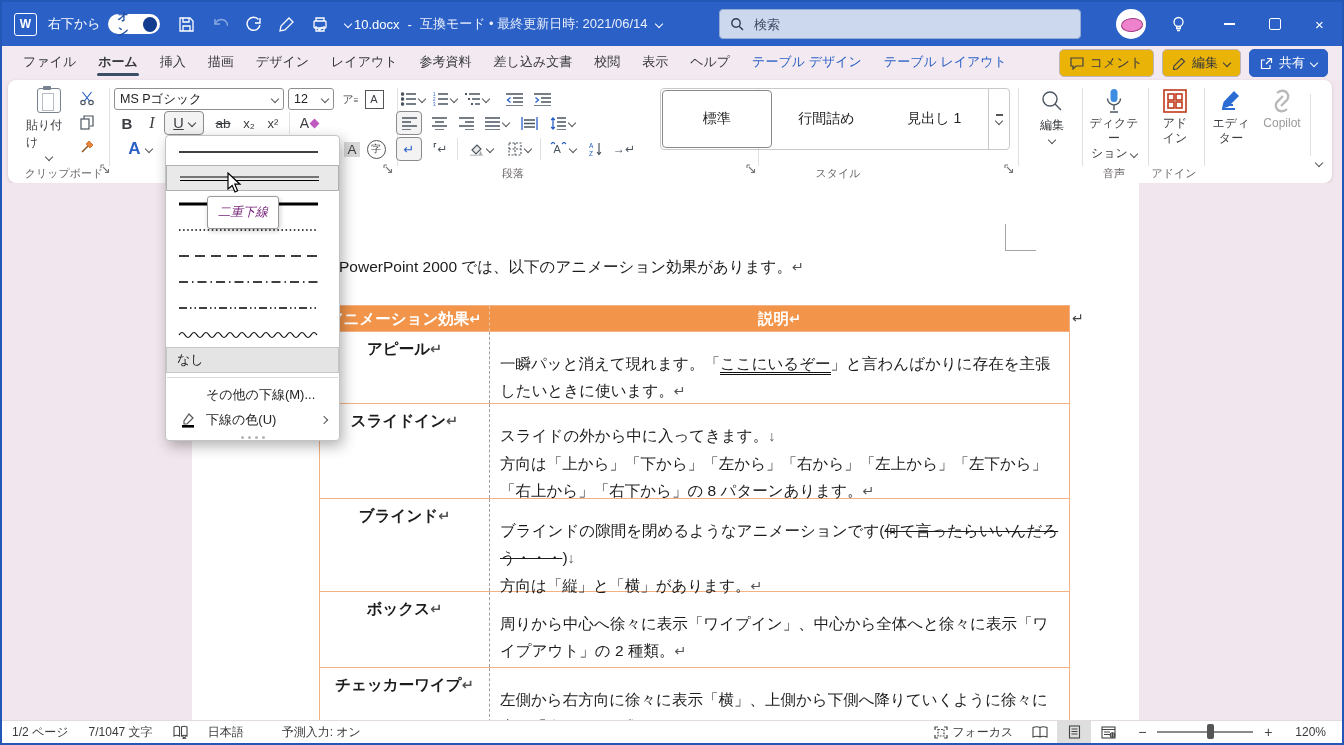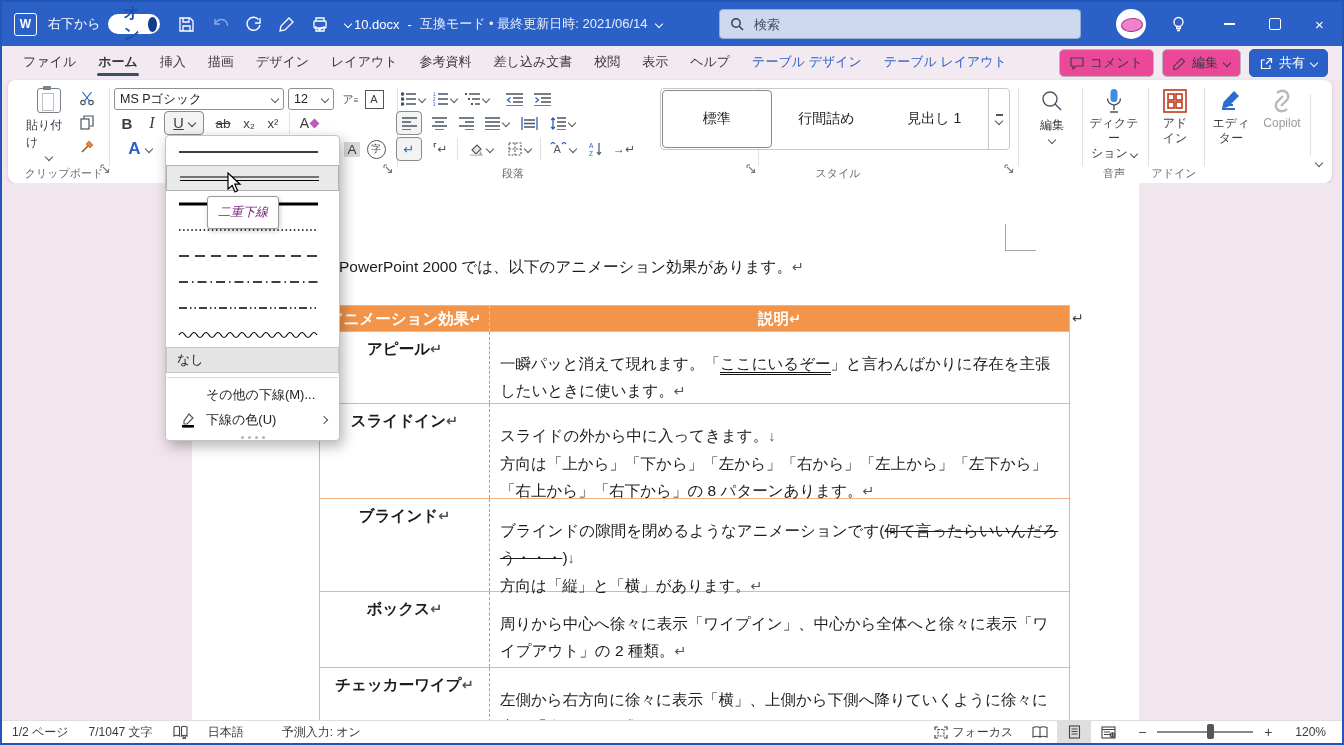--- a/index.html
+++ b/index.html
@@ -9,42 +9,42 @@
     background:#f1e6ed;border:2px solid #2257b8;box-sizing:border-box;
     -webkit-font-smoothing:antialiased;
   }
   
   #titlebar{position:absolute;left:0;top:0;right:0;height:44px;background:#2b61c6;color:#fff;}
   .tb-item{position:absolute;top:0;height:44px;display:flex;align-items:center;color:#fff;font-size:13px;}
   .wicon{left:12px;}
   .wicon .wbox{width:21px;height:21px;border:1.6px solid #fff;border-radius:3px;display:flex;align-items:center;justify-content:center;font-weight:bold;font-size:12px;}
   .autosave{left:46px;gap:7px;}
   .toggle{width:52px;height:20px;background:#fff;border-radius:10px;display:flex;align-items:center;justify-content:flex-start;padding:0 3px;gap:4px;box-sizing:border-box;}
-  .toggle .t-label{color:#1d4fa6;font-size:16px;font-weight:bold;margin-left:13px;}
+  .toggle .t-label{color:#1d4fa6;font-size:11px;font-weight:bold;margin-left:7px;}
   .toggle .knob{width:15px;height:15px;border-radius:50%;background:#123d8f;}
   .qat{gap:16px;}
   .qat svg{display:block;}
   .dim{opacity:.45;}
   .title-text{left:352px;gap:8px;white-space:nowrap;}
   .title-text .meta{color:#e8eefc;}
   .searchbox{position:absolute;left:717px;top:7px;width:362px;height:30px;background:#ccd8ee;border:1px solid #96abd4;border-radius:4px;display:flex;align-items:center;padding:0 10px;gap:8px;box-sizing:border-box;color:#2d3d55;}
   .searchbox input{border:none;background:transparent;outline:none;font-size:13px;color:#2d3d55;width:280px;font-family:inherit;}
   .searchbox input::placeholder{color:#3c4a63;opacity:1;}
   .avatar{position:absolute;left:1114px;top:7px;width:30px;height:30px;background:#fff;border-radius:50%;overflow:hidden;}
   .avatar .blob{position:absolute;left:5px;top:9px;width:20px;height:12px;background:#ee82cd;border-radius:50% 60% 50% 60%;transform:rotate(-8deg);border:1px solid #a23d86;}
   .bulb{left:1158px;width:36px;justify-content:center;}
   .winbtn{width:45px;justify-content:center;font-size:15px;}
   
   #tabrow{position:absolute;left:0;top:44px;right:0;height:34px;background:#f3e9f0;display:flex;align-items:center;padding:0 0 0 10px;box-sizing:border-box;}
   .tab{padding:6px 11px 8px;font-size:13px;color:#37393d;position:relative;white-space:nowrap;cursor:default;}
   .tab.active{font-weight:bold;}
   .tab.active:after{content:"";position:absolute;left:10px;right:10px;bottom:3px;height:2.6px;background:#3d4f66;border-radius:2px;}
   .tab.ctx{color:#2b61c6;}
   #tabrow .right{margin-left:auto;display:flex;align-items:center;gap:8px;padding-right:14px;}
-  .pillbtn{display:flex;align-items:center;gap:6px;border:1px solid #bdb4ba;background:#ec4899;border-radius:5px;height:26px;padding:0 10px;font-size:13px;color:#37393d;}
+  .pillbtn{display:flex;align-items:center;gap:6px;border:1px solid #bdb4ba;background:#eab308;border-radius:5px;height:26px;padding:0 10px;font-size:13px;color:#37393d;}
   .pillbtn.blue{background:#2b61c6;border-color:#2b61c6;color:#fff;}
   
   #ribbon{position:absolute;left:6px;top:78px;width:1324px;height:103px;background:#fff;border-radius:8px;box-shadow:0 1px 3px rgba(120,90,110,.25);}
   #ribbon .vdiv{position:absolute;top:8px;height:78px;width:1px;background:#e4dee2;}
   .glabel{position:absolute;top:86px;font-size:11px;color:#6b666a;text-align:center;white-space:nowrap;}
   .lnch{position:absolute;top:84px;color:#6b666a;}
   .rib-abs{position:absolute;display:flex;align-items:center;justify-content:center;color:#3b3d41;}
   .combo{position:absolute;border:1px solid #8f8f8f;border-radius:3px;display:flex;align-items:center;font-size:12.5px;color:#222;padding:0 5px;box-sizing:border-box;background:#fff;}
   .combo .cv{margin-left:auto;color:#555;}
   .cv{display:inline-block;width:5px;height:5px;border-right:1.4px solid currentColor;border-bottom:1.4px solid currentColor;transform:rotate(45deg);flex:none;}

